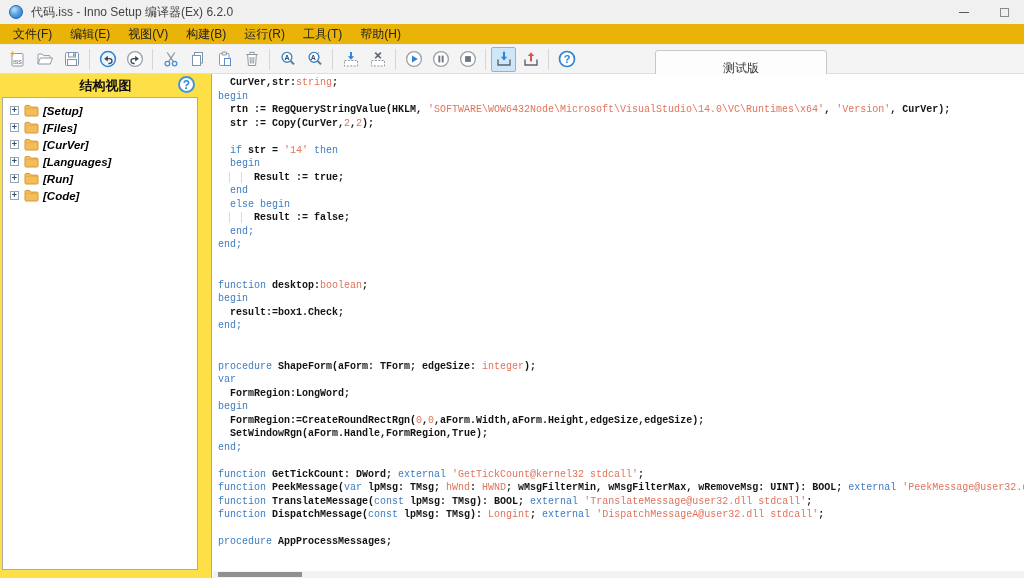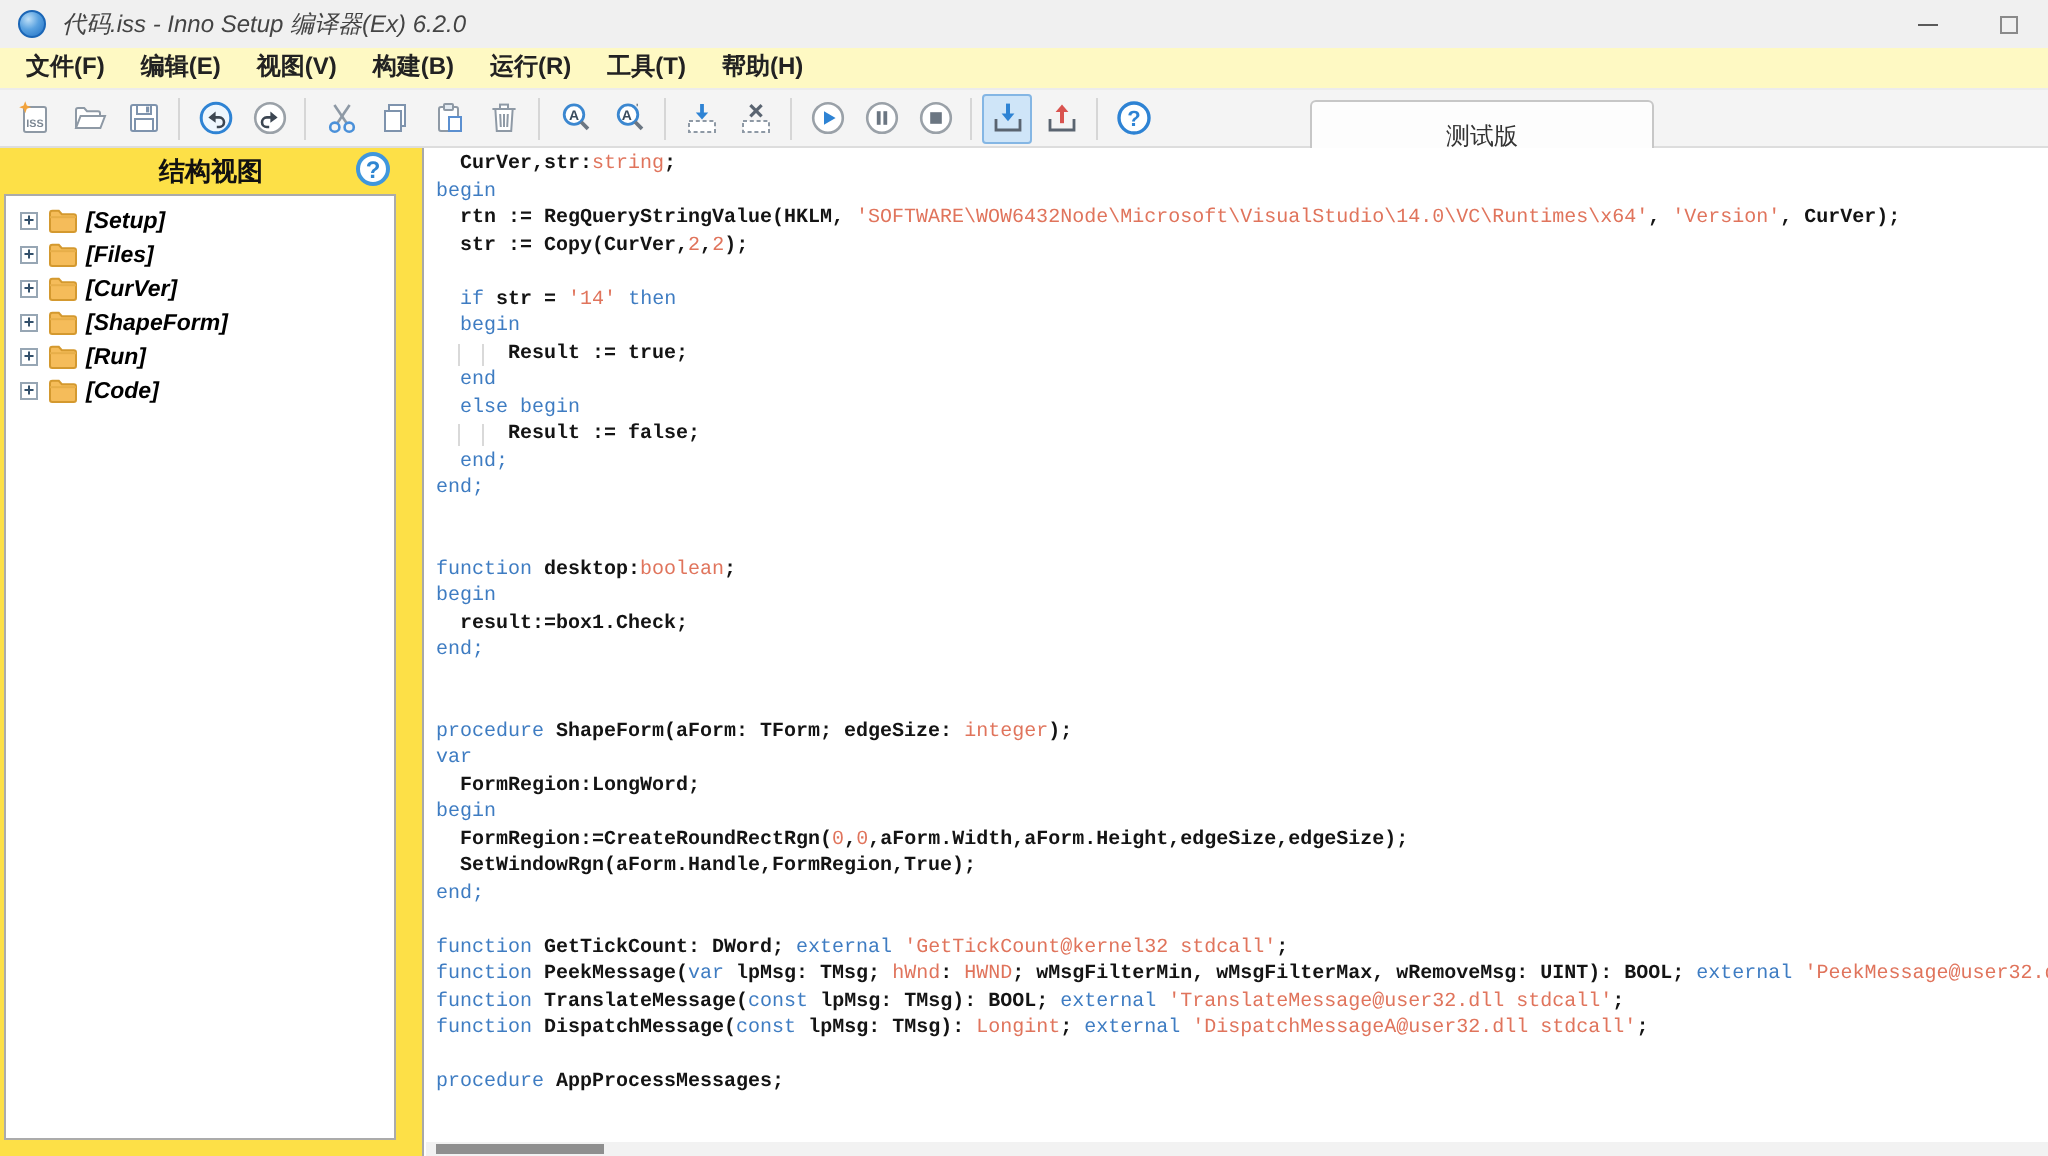--- a/index.html
+++ b/index.html
@@ -1,31 +1,31 @@
 <!DOCTYPE html>
 <html><head>
 <meta charset="utf-8">
 <style>
   * { margin:0; padding:0; box-sizing:border-box; }
   html,body { width:1024px; height:578px; overflow:hidden; }
   body { font-family:"Liberation Sans", sans-serif; background:#f0f0f0; color:#222; position:relative; }
 
   
-  .titlebar { height:24px; background:#f0f0f0; display:flex; align-items:center; padding-left:9px;font-style:italic; }
+  .titlebar { height:24px; background:#f0f0f0; display:flex; align-items:center; padding-left:9px; }
   .app-icon { width:14px; height:14px; border-radius:50%;
     background:radial-gradient(circle at 35% 30%, #bfe0f8 0%, #5aa2e0 45%, #1f6fc4 100%);
     border:1px solid #1b66b6; flex:0 0 auto; }
   .title-text { font-size:12px; color:#444; margin-left:8px; white-space:nowrap; }
   .win-controls { margin-left:auto; display:flex; height:100%; }
   .win-btn { width:40px; height:100%; display:flex; align-items:center; justify-content:center; }
   .glyph-min { width:10px; height:0; border-top:1px solid #5a5a5a; display:block; }
   .glyph-max { width:9px; height:9px; border:1px solid #8a8a8a; display:block; background:transparent; }
 
   
-  .menubar { height:21px; background:#fef9c3; display:flex; align-items:flex-end; padding-left:4px; border-bottom:1px solid #ececec;font-weight:bold; }
+  .menubar { height:21px; background:#eab308; display:flex; align-items:center; padding-left:4px; border-bottom:1px solid #ececec; }
   .menu-item { font-size:12px; color:#222; padding:2px 9px; cursor:default; }
 
   
   .toolbar { height:29px; background:#f4f4f4; border-bottom:1px solid #dddddd; display:flex; align-items:center; padding-left:4px; position:relative; }
   .tb-btn { width:25px; height:25px; display:flex; align-items:center; justify-content:center; border:1px solid transparent; border-radius:2px; margin:0 1px; }
   .tb-btn.active { background:#cfe5f8; border-color:#84b6e4; }
   .tb-sep { width:1px; height:21px; background:#d6d6d6; margin:0 4px; }
   .beta-button { position:absolute; left:655px; top:5px; width:172px; height:36px;
     background:#fdfdfd; border:1px solid #c7c7c7; border-radius:3px;
     font-size:12px; color:#333; display:flex; align-items:center; justify-content:center; }
@@ -315,21 +315,21 @@
           <span class="tree-label">[CurVer]</span>
         </div>
         <div class="tree-row">
           <span class="expander">+</span>
           <span class="tree-folder">
             <svg width="15" height="13" viewBox="0 0 15 13">
               <path d="M1 2.6 Q1 1.4 2.2 1.4 H5.4 L6.9 3.1 H12.9 Q14 3.1 14 4.2 V10.9 Q14 12 12.9 12 H2.1 Q1 12 1 10.9 Z" fill="#f5bc5a" stroke="#d4992f"></path>
               <path d="M1 4.6 H14" stroke="#e7ae49" fill="none"></path>
             </svg>
           </span>
-          <span class="tree-label">[ShapeForm]</span>
+          <span class="tree-label">[Languages]</span>
         </div>
         <div class="tree-row">
           <span class="expander">+</span>
           <span class="tree-folder">
             <svg width="15" height="13" viewBox="0 0 15 13">
               <path d="M1 2.6 Q1 1.4 2.2 1.4 H5.4 L6.9 3.1 H12.9 Q14 3.1 14 4.2 V10.9 Q14 12 12.9 12 H2.1 Q1 12 1 10.9 Z" fill="#f5bc5a" stroke="#d4992f"></path>
               <path d="M1 4.6 H14" stroke="#e7ae49" fill="none"></path>
             </svg>
           </span>
           <span class="tree-label">[Run]</span>

